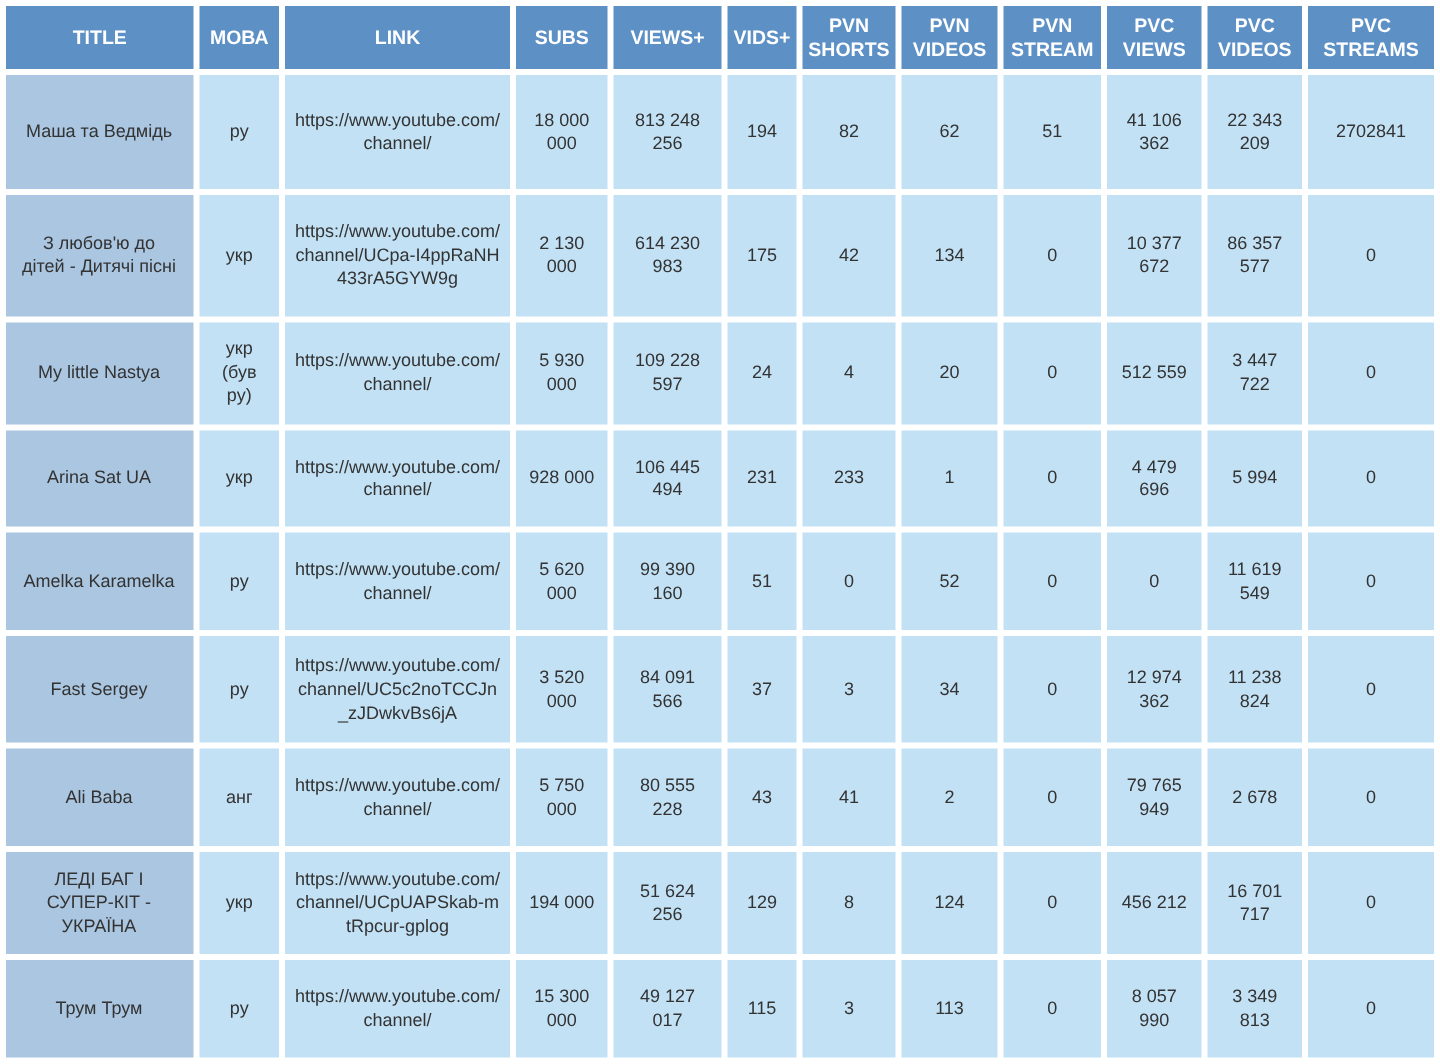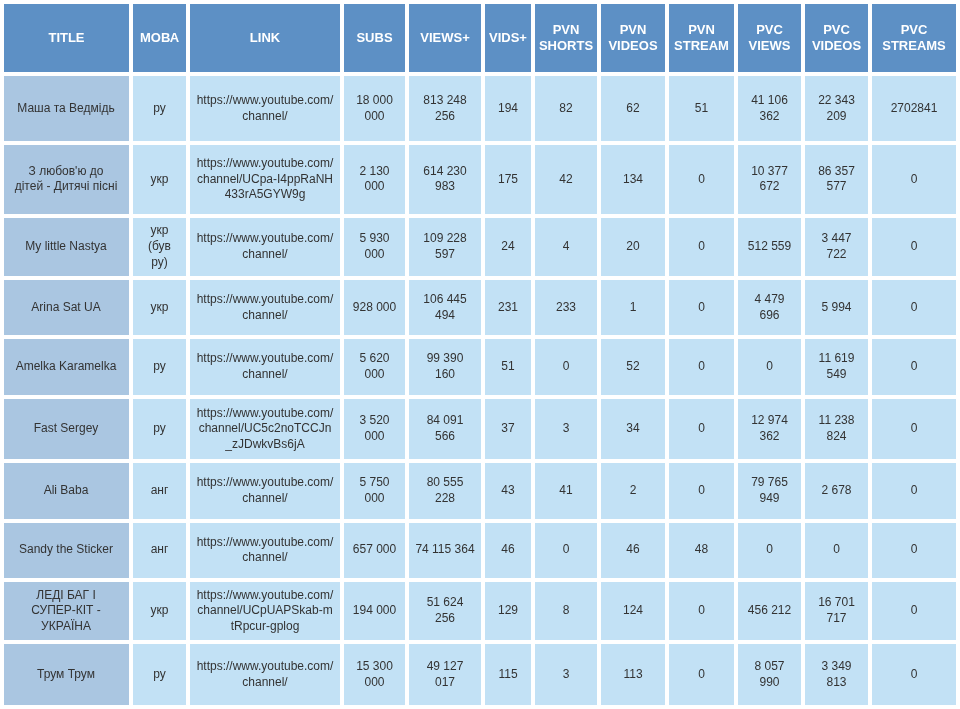--- a/index.html
+++ b/index.html
@@ -40,21 +40,21 @@
   td.col-title {
     background: var(--title-col-bg, #aac6e1);
     text-align: center;
     padding-left: 9px;
     padding-right: 10px;
   }
   td.col-link {
     word-break: break-all;
     line-height: 1.3;
   }
-  thead tr { height: 68px; }
+  thead tr { height: 42px; }
   tbody tr { height: 50px; }
   tbody tr:nth-child(1) { height: 59px; }
   tbody tr:nth-child(2) { height: 62px; }
   tbody tr:nth-child(6) { height: 55px; }
   tbody tr:nth-child(10){ height: 55px; }
 </style>
 </head>
 <body>
 
 <table>
@@ -181,34 +181,20 @@
         <td class="col-views_plus">80 555 228</td>
         <td class="col-vids_plus">43</td>
         <td class="col-pvn_shorts">41</td>
         <td class="col-pvn_videos">2</td>
         <td class="col-pvn_stream">0</td>
         <td class="col-pvc_shorts">79 765 949</td>
         <td class="col-pvc_videos">2 678</td>
         <td class="col-pvc_streams">0</td>
       </tr>
       <tr>
-        <td class="col-title">Sandy the Sticker</td>
-        <td class="col-mova">анг</td>
-        <td class="col-link">https://www.youtube.com/channel/</td>
-        <td class="col-subs">657 000</td>
-        <td class="col-views_plus">74 115 364</td>
-        <td class="col-vids_plus">46</td>
-        <td class="col-pvn_shorts">0</td>
-        <td class="col-pvn_videos">46</td>
-        <td class="col-pvn_stream">48</td>
-        <td class="col-pvc_shorts">0</td>
-        <td class="col-pvc_videos">0</td>
-        <td class="col-pvc_streams">0</td>
-      </tr>
-      <tr>
         <td class="col-title">ЛЕДІ БАГ І СУПЕР-КІТ - УКРАЇНА</td>
         <td class="col-mova">укр</td>
         <td class="col-link">https://www.youtube.com/channel/UCpUAPSkab-mtRpcur-gplog</td>
         <td class="col-subs">194 000</td>
         <td class="col-views_plus">51 624 256</td>
         <td class="col-vids_plus">129</td>
         <td class="col-pvn_shorts">8</td>
         <td class="col-pvn_videos">124</td>
         <td class="col-pvn_stream">0</td>
         <td class="col-pvc_shorts">456 212</td>

